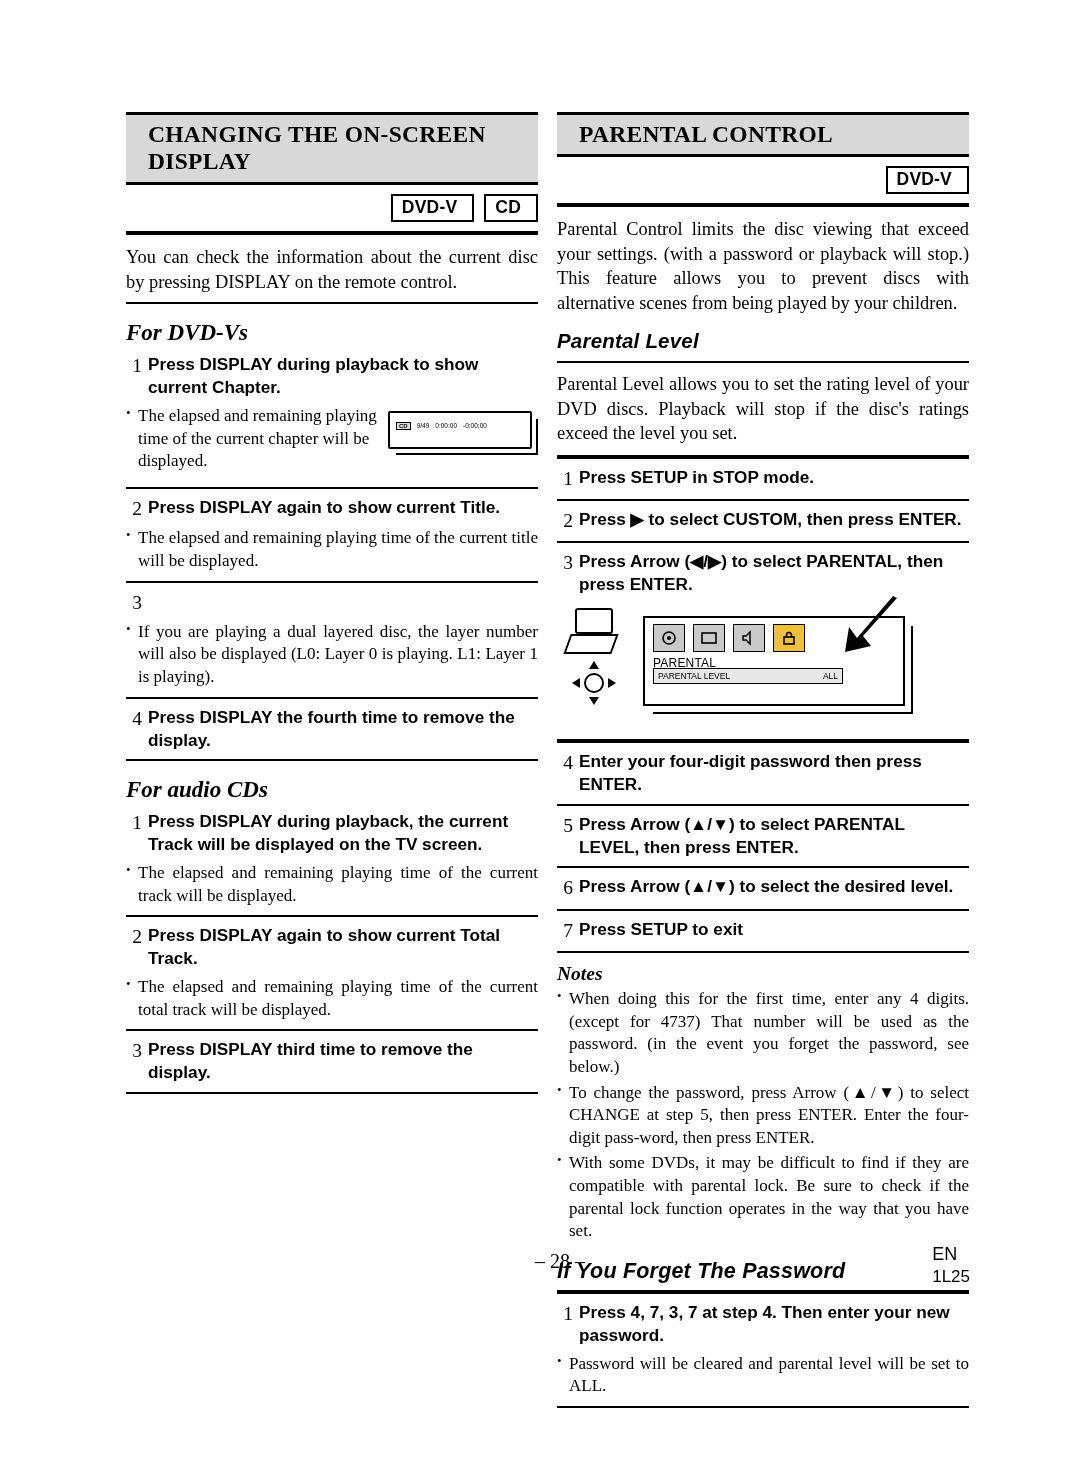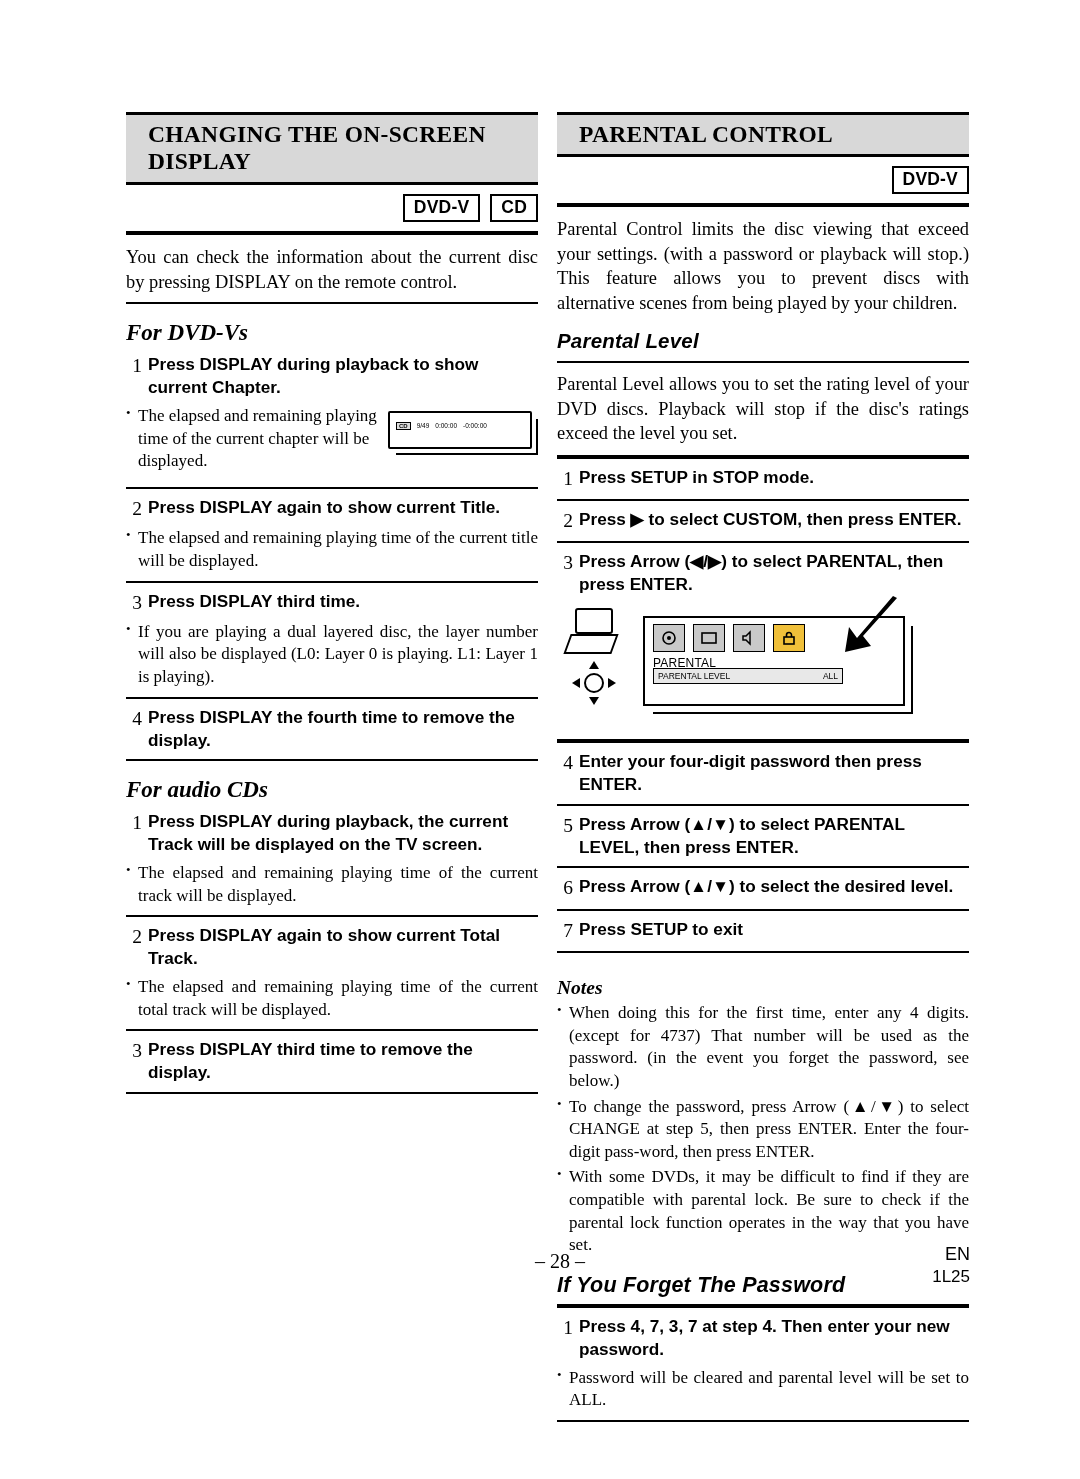--- a/index.html
+++ b/index.html
@@ -48,21 +48,21 @@
     display: flex;
     justify-content: flex-end;
     gap: 10px;
     margin-top: 9px;
   }
   .badge {
     border: 2.5px solid #000;
     font-family: "Liberation Sans", sans-serif;
     font-weight: bold;
     font-size: 17.5px;
-    padding: 2px 9px 3px 9px;
+    padding: 2px 15px 3px 9px;
     line-height: 1.1;
     letter-spacing: 0.2px;
   }
 
   
   .rule-thick {
     border-top: 4px solid #000;
     margin: 9px 0 0 0;
     height: 0;
   }
@@ -142,21 +142,21 @@
     top: -1px;
     font-size: 13px;
   }
   .bullet.narrow { width: 240px; text-align: left; }
 
   .notes-label {
     font-family: "Liberation Serif", serif;
     font-style: italic;
     font-weight: bold;
     font-size: 19.5px;
-    margin-top: 24px;
+    margin-top: 10px;
   }
 
   
   .osd-fig {
     position: absolute;
     right: -4px;
     top: 0;
     width: 160px;
     height: 56px;
   }
@@ -287,21 +287,20 @@
     bottom: 62px;
     text-align: center;
     font-family: "Liberation Serif", serif;
     font-size: 20px;
     padding-left: 24px;
   }
   .footer-right {
     position: absolute;
     right: 118px;
     bottom: 48px;
-    text-align: right;
     font-family: "Liberation Sans", sans-serif;
     font-size: 17px;
     line-height: 1.25;
   }
   .footer-right .en { font-size: 18px; }
 </style>
 </head>
 <body>
 
 <div class="page">
@@ -349,21 +348,20 @@
       <div class="num">2</div>
       <div class="txt">Press DISPLAY again to show current Title.</div>
     </div>
 
     <div class="bullet">The elapsed and remaining playing time of the current title will be displayed.</div>
 
     <div class="rule-thin"></div>
 
     <div class="step">
       <div class="num">3</div>
-      <div class="txt">Press DISPLAY third time.</div>
     </div>
 
     <div class="bullet">If you are playing a dual layered disc, the layer number will also be displayed (L0: Layer 0 is playing. L1: Layer 1 is playing).</div>
 
     <div class="rule-thin"></div>
 
     <div class="step">
       <div class="num">4</div>
       <div class="txt">Press DISPLAY the fourth time to remove the display.</div>
     </div>

